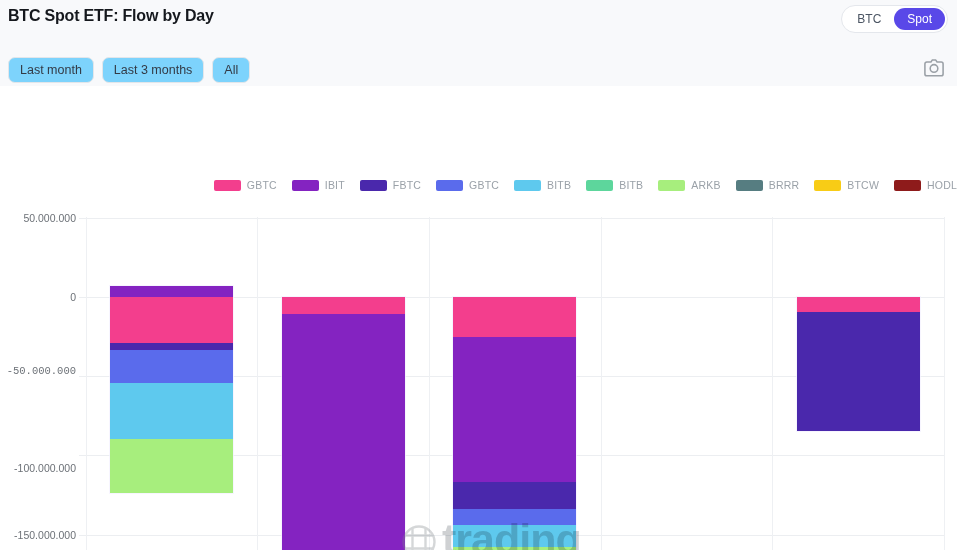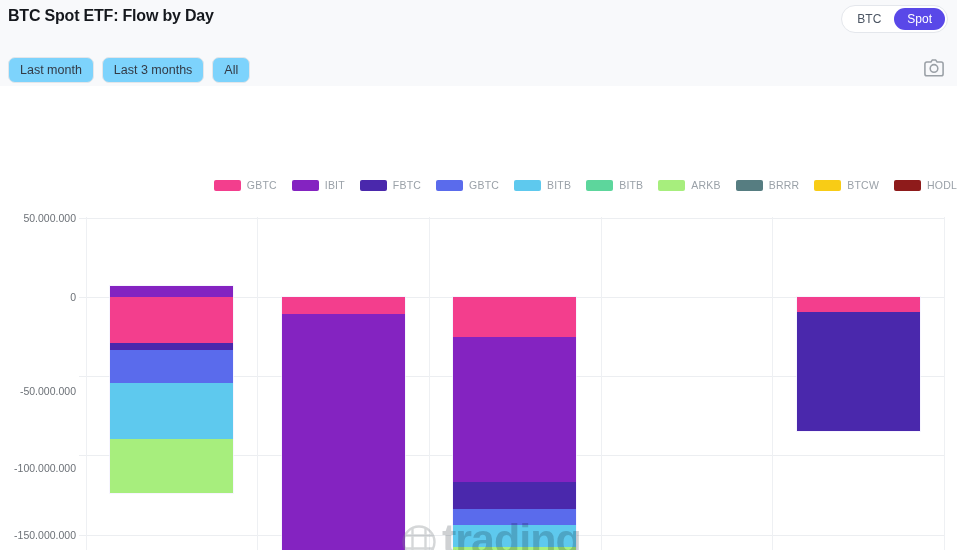--- a/index.html
+++ b/index.html
@@ -111,21 +111,21 @@
           <div class="legend-swatch" style="background: rgb(142, 27, 27);"></div>
           <div class="legend-label">HODL</div>
         </div>
       </div>
     <div class="plot" id="plot">
         <div class="hgrid" style="top: 11.8px; left: 79px; width: 865px;"></div>
         <div class="ylab" style="top: 4.8px;">50.000.000</div>
         <div class="hgrid" style="top: 91px; left: 79px; width: 865px;"></div>
         <div class="ylab" style="top: 84px;">0</div>
         <div class="hgrid" style="top: 170.2px; left: 79px; width: 865px;"></div>
-        <div class="ylab" style="top: 178px;">-50.000.000</div>
+        <div class="ylab" style="top: 158px; font-family: Liberation Mono, monospace;">-50.000.000</div>
         <div class="hgrid" style="top: 249.4px; left: 79px; width: 865px;"></div>
         <div class="ylab" style="top: 255px;">-100.000.000</div>
         <div class="hgrid" style="top: 328.6px; left: 79px; width: 865px;"></div>
         <div class="ylab" style="top: 321.6px;">-150.000.000</div>
         <div class="vgrid" style="left: 85.6px; top: 11px; height: 401px;"></div>
         <div class="vgrid" style="left: 257.28px; top: 11px; height: 401px;"></div>
         <div class="vgrid" style="left: 428.96px; top: 11px; height: 401px;"></div>
         <div class="vgrid" style="left: 600.64px; top: 11px; height: 401px;"></div>
         <div class="vgrid" style="left: 772.32px; top: 11px; height: 401px;"></div>
         <div class="vgrid" style="left: 944px; top: 11px; height: 401px;"></div>

